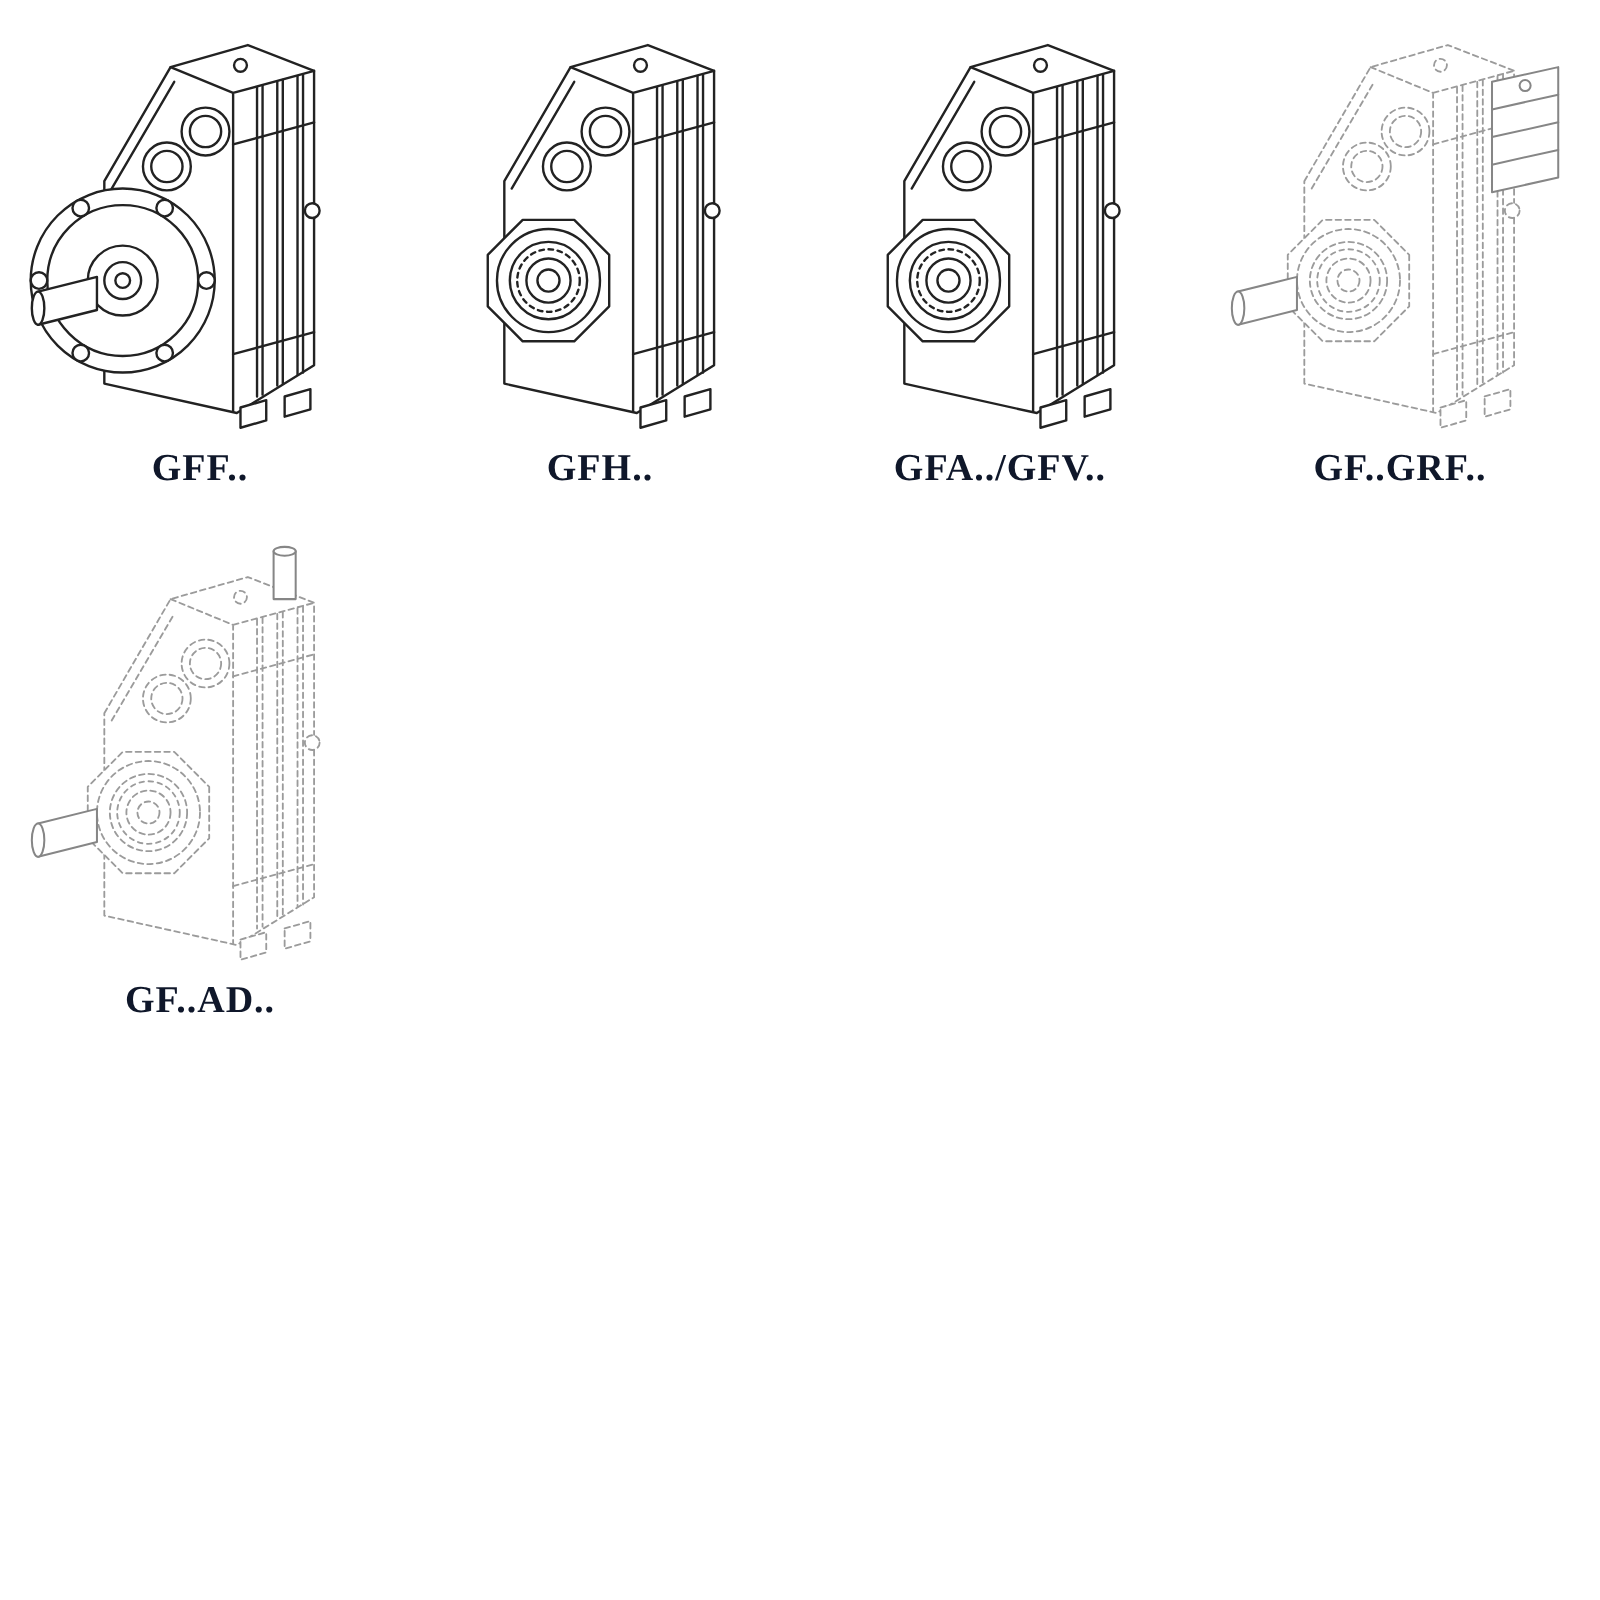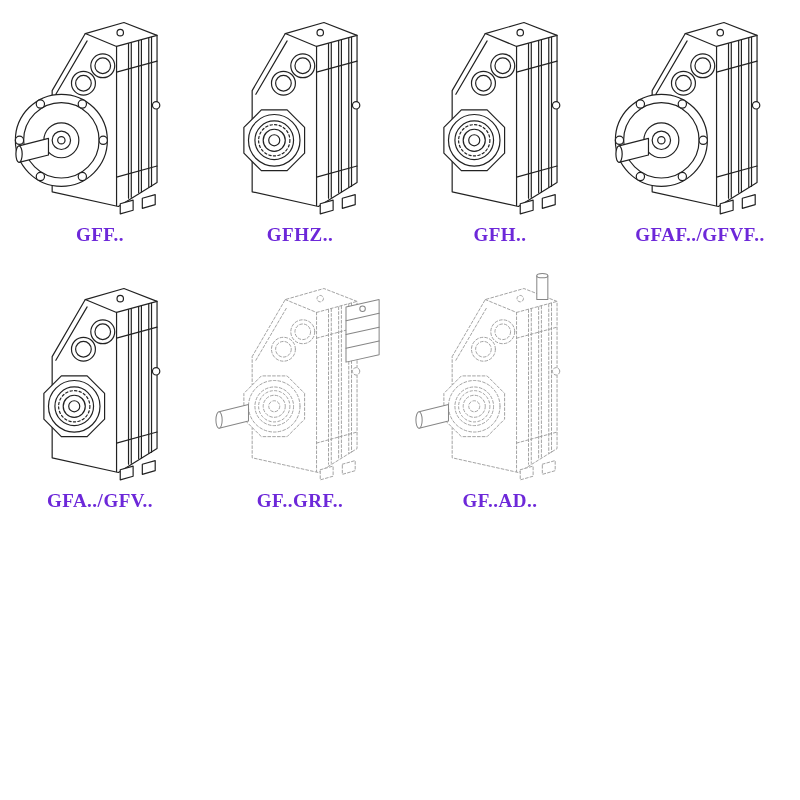--- a/index.html
+++ b/index.html
@@ -2,21 +2,21 @@
 <html><head>
 <meta charset="utf-8">
 <style>
   html,body{margin:0;padding:0;background:#fff}
   .page{width:800px;height:800px;background:#fff;overflow:hidden;
         font-family:"Liberation Serif",serif}
   .grid{display:grid;grid-template-columns:repeat(4,200px);grid-auto-rows:266px;padding-top:1px}
   .cell{display:flex;flex-direction:column;align-items:center;justify-content:flex-end;
         padding-bottom:5px;box-sizing:border-box}
   .drawing{width:184px;height:214px;flex:0 0 auto}
-  .label{font-weight:700;font-size:19px;letter-spacing:.5px;color:#6d28d9;
+  .label{font-weight:700;font-size:19px;letter-spacing:.5px;color:#0f172a;
          margin-top:8px;white-space:nowrap}
   .cell:nth-child(11) .label,.cell:nth-child(12) .label{font-size:30px}
   .cell:nth-child(12){box-shadow:0 0 0 1px #e4e4e4}
   
   .ink{stroke:#222;stroke-width:1.3;fill:none;stroke-linejoin:round;stroke-linecap:round}
   .dashed{stroke:#9b9b9b;stroke-width:1;stroke-dasharray:3 2.2}
   .lite{stroke:#868686;stroke-width:1.1}
 </style>
 </head>
 <body>
@@ -140,44 +140,32 @@
   <div class="grid">
 
     <figure class="cell">
       <svg class="drawing" viewBox="0 0 200 232">
         <use href="#gb-f"></use>
       </svg>
       <figcaption class="label">GFF..</figcaption>
     </figure>
 
 
-    <figure class="cell">
-      <svg class="drawing" viewBox="0 0 200 232">
-        <use href="#gb-z"></use>
-      </svg>
-      <figcaption class="label">GFHZ..</figcaption>
-    </figure>
 
 
     <figure class="cell">
       <svg class="drawing" viewBox="0 0 200 232">
         <use href="#gb-z"></use>
       </svg>
       <figcaption class="label">GFH..</figcaption>
     </figure>
 
 
 
 
-    <figure class="cell">
-      <svg class="drawing" viewBox="0 0 200 232">
-        <use href="#gb-f"></use>
-      </svg>
-      <figcaption class="label">GFAF../GFVF..</figcaption>
-    </figure>
 
     <figure class="cell">
       <svg class="drawing" viewBox="0 0 200 232">
         <use href="#gb-z"></use>
       </svg>
       <figcaption class="label">GFA../GFV..</figcaption>
     </figure>
 
     <figure class="cell">
       <svg class="drawing" viewBox="0 0 200 232">

